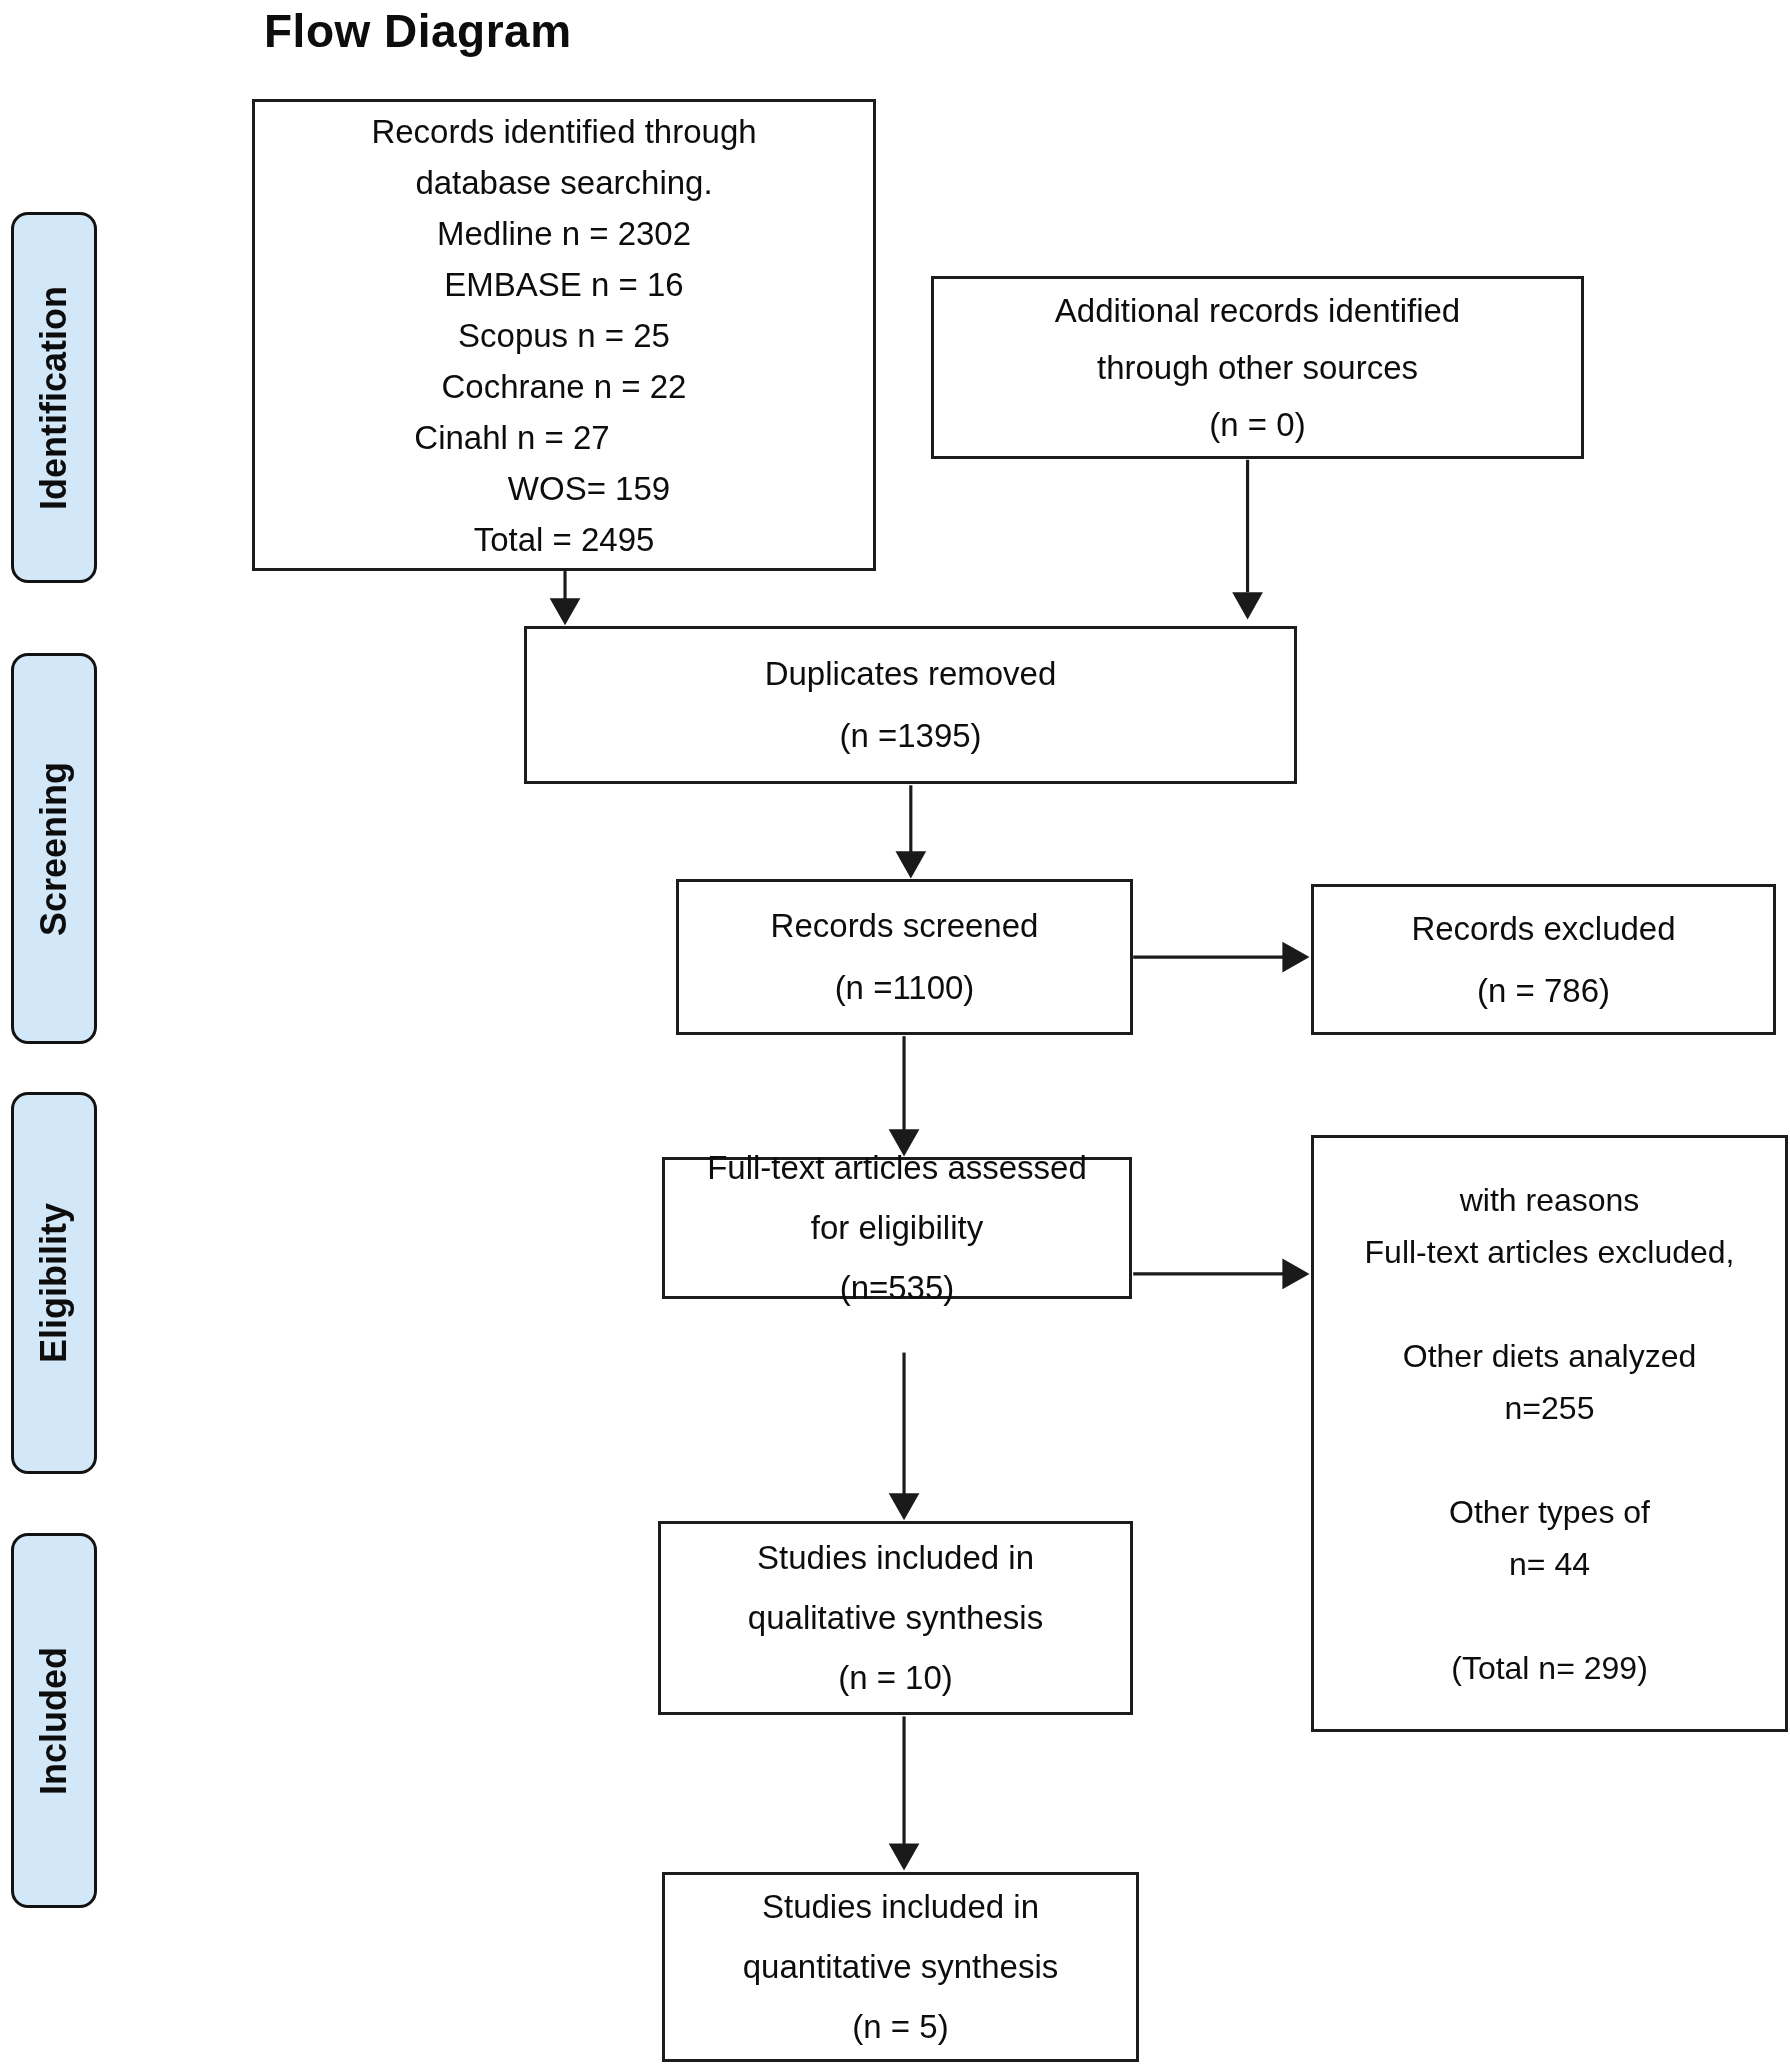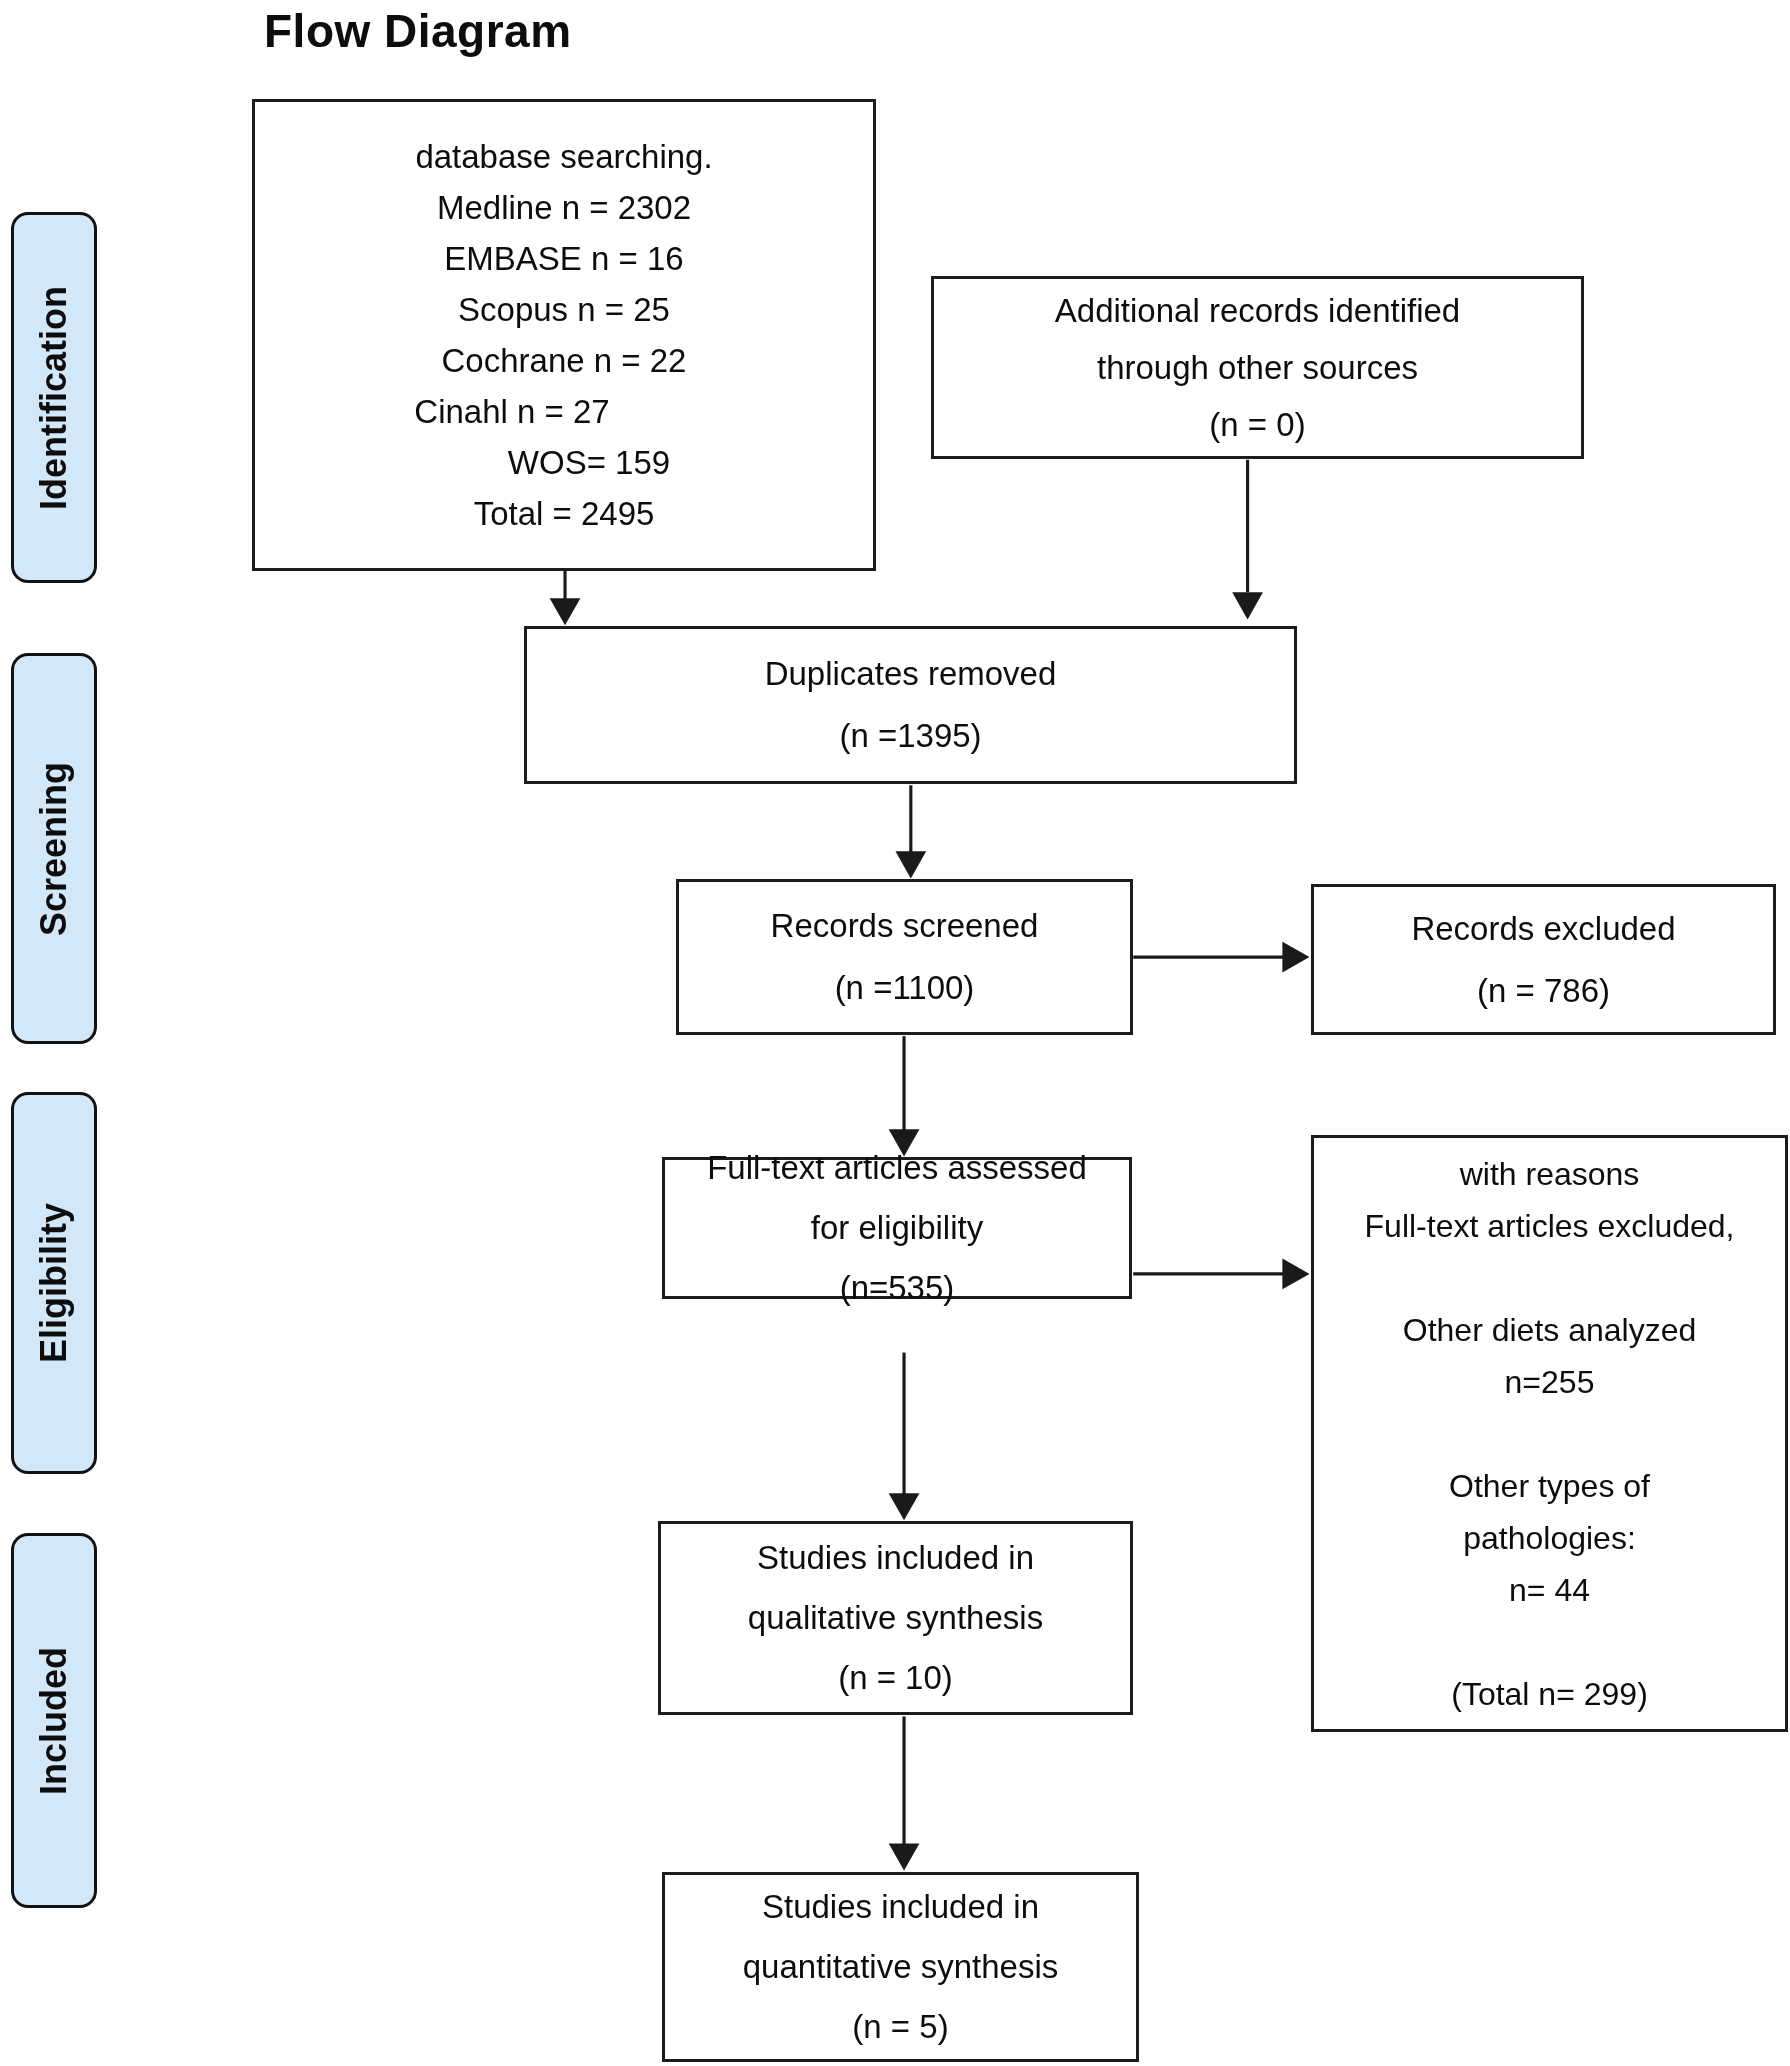--- a/index.html
+++ b/index.html
@@ -112,20 +112,21 @@
     <span>Screening</span>
   </div>
   <div class="stage" id="stage-eligibility">
     <span>Eligibility</span>
   </div>
   <div class="stage" id="stage-included">
     <span>Included</span>
   </div>
 
   <div class="fbox" id="box-identified">
+    <span class="ln">Records identified through</span>
     <span class="ln">database searching.</span>
     <span class="ln">Medline n = 2302</span>
     <span class="ln">EMBASE n = 16</span>
     <span class="ln">Scopus n = 25</span>
     <span class="ln">Cochrane n = 22</span>
     <span class="ln shift-left">Cinahl n = 27</span>
     <span class="ln shift-right">WOS= 159</span>
     <span class="ln">Total = 2495</span>
   </div>
 
@@ -157,21 +158,20 @@
   </div>
 
   <div class="fbox" id="box-fulltext-excluded">
     <span class="ln">with reasons</span>
     <span class="ln">Full-text articles excluded,</span>
     <span class="ln"></span>
     <span class="ln">Other diets analyzed</span>
     <span class="ln">n=255</span>
     <span class="ln"></span>
     <span class="ln">Other types of</span>
-    <span class="ln">pathologies:</span>
     <span class="ln">n= 44</span>
     <span class="ln"></span>
     <span class="ln">(Total n= 299)</span>
   </div>
 
   <div class="fbox" id="box-qualitative">
     <span class="ln">Studies included in</span>
     <span class="ln">qualitative synthesis</span>
     <span class="ln">(n = 10)</span>
   </div>

